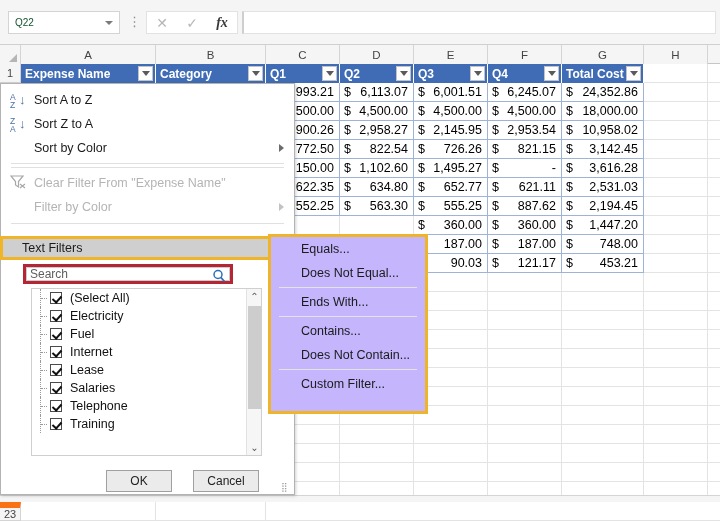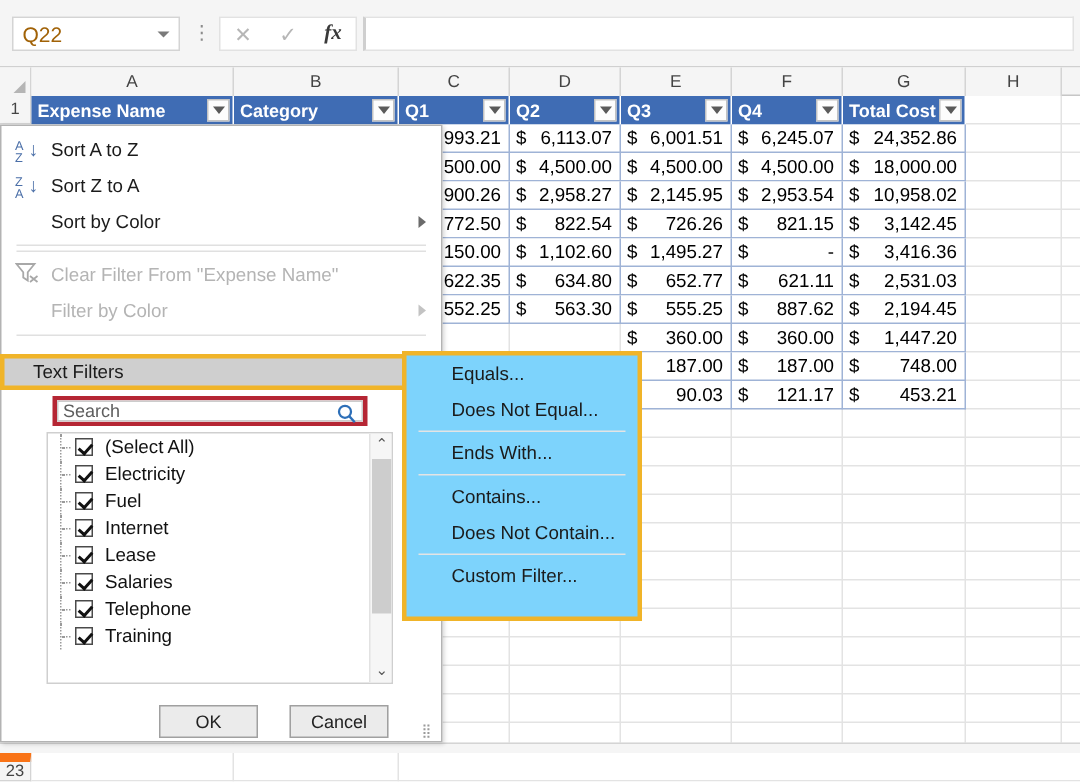--- a/index.html
+++ b/index.html
@@ -19,21 +19,21 @@
   
   .fbar-wrap {
     position: absolute; left: 0; top: 0; width: 720px; height: 45px;
     background: #f5f5f5;
     border-bottom: 1px solid #d0d0d0;
   }
   .namebox {
     position: absolute; left: 8px; top: 11px; width: 112px; height: 23px;
     background: #ffffff; border: 1px solid #d4d4d4;
     display: flex; align-items: center; padding: 0 6px;
-    font-size: 14px; color: #a16207;
+    font-size: 10px; color: #14532d;
   }
   .namebox .nb-text { flex: 1; }
   .namebox .nb-caret {
     width: 0; height: 0;
     border-left: 4px solid transparent;
     border-right: 4px solid transparent;
     border-top: 4px solid #7a7a7a;
   }
   .nb-dots {
     position: absolute; left: 128px; top: 15px;
@@ -168,21 +168,21 @@
   }
   .hi-text-filters .submark {
     position: absolute; right: 12px; top: 6px;
     width: 0; height: 0;
     border-top: 4px solid transparent;
     border-bottom: 4px solid transparent;
     border-left: 5px solid #4a4a4a;
   }
 
   .search-wrap {
-    position: absolute; left: 35px; top: 264px;
+    position: absolute; left: 23px; top: 264px;
     width: 210px; height: 20px;
     border: 3px solid #b52634;
     background: #ffffff;
   }
   .search-inner {
     position: absolute; inset: 0;
     background: #ffffff; border: 1px solid #cccccc;
     display: flex; align-items: center;
     padding-left: 3px;
     font-size: 12px; color: #5e5e5e;
@@ -248,21 +248,21 @@
   .resize-grip {
     position: absolute; right: 3px; bottom: 2px;
     width: 9px; height: 9px;
     color: #9a9a9a; font-size: 9px; line-height: 7px;
   }
 
   
   .submenu {
     position: absolute; left: 268px; top: 234px;
     width: 160px; height: 180px;
-    background: #7dd3fc;
+    background: #c4b5fd;
     border: 3px solid #f0b429;
   }
   .sm-item {
     height: 24px; display: flex; align-items: center;
     padding-left: 30px;
     font-size: 12.5px; color: #1b1b1b;
   }
   .sm-sep { height: 1px; background: #e4e4e4; margin: 2px 8px; }
 </style>
 </head>
@@ -457,21 +457,21 @@
       <div class="dcell" style="left: 414px; top: 159px; width: 74px;">
         <span class="cur">$</span>
         <span class="amt">1,495.27</span>
       </div>
       <div class="dcell" style="left: 488px; top: 159px; width: 74px;">
         <span class="cur">$</span>
         <span class="amt">-</span>
       </div>
       <div class="dcell" style="left: 562px; top: 159px; width: 82px;">
         <span class="cur">$</span>
-        <span class="amt">3,416.36</span>
+        <span class="amt">3,616.28</span>
       </div>
       <div class="dcell" style="left: 266px; top: 178px; width: 74px;">
         <span class="cur">$</span>
         <span class="amt">622.35</span>
       </div>
       <div class="dcell" style="left: 340px; top: 178px; width: 74px;">
         <span class="cur">$</span>
         <span class="amt">634.80</span>
       </div>
       <div class="dcell" style="left: 414px; top: 178px; width: 74px;">

